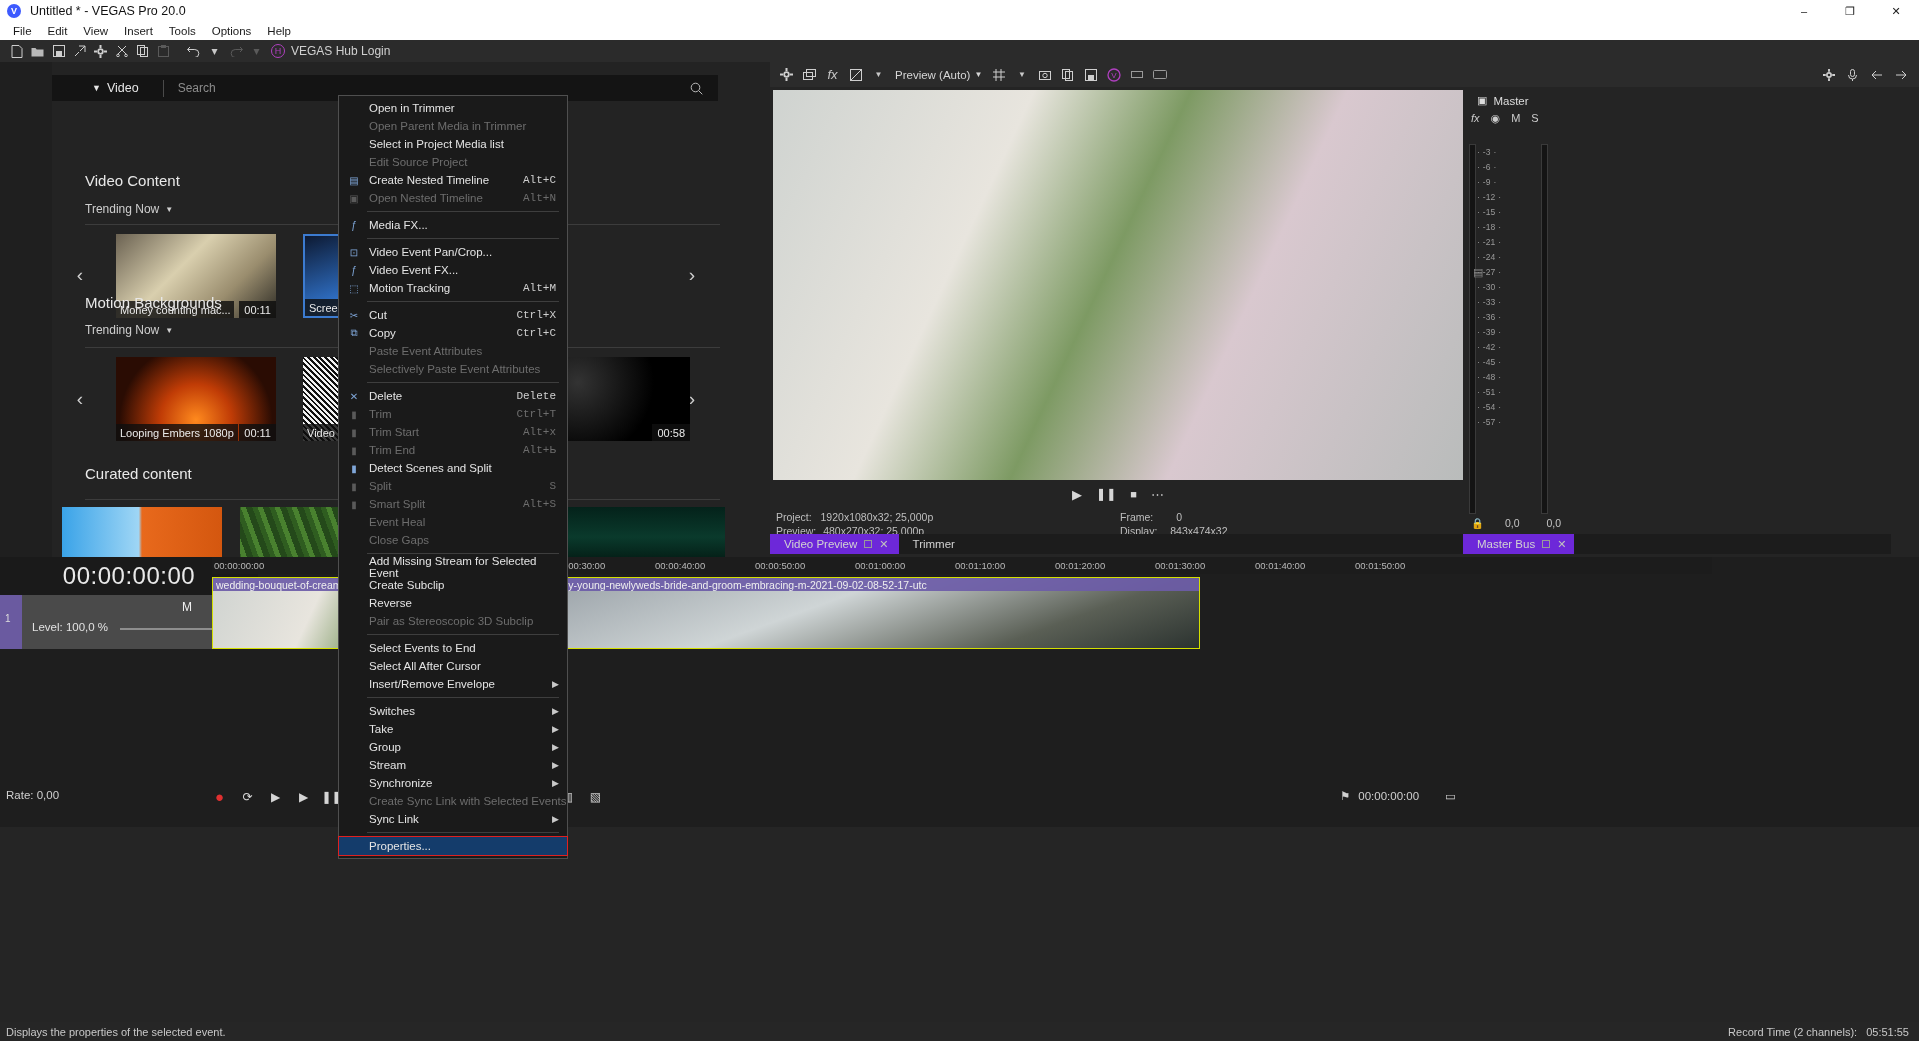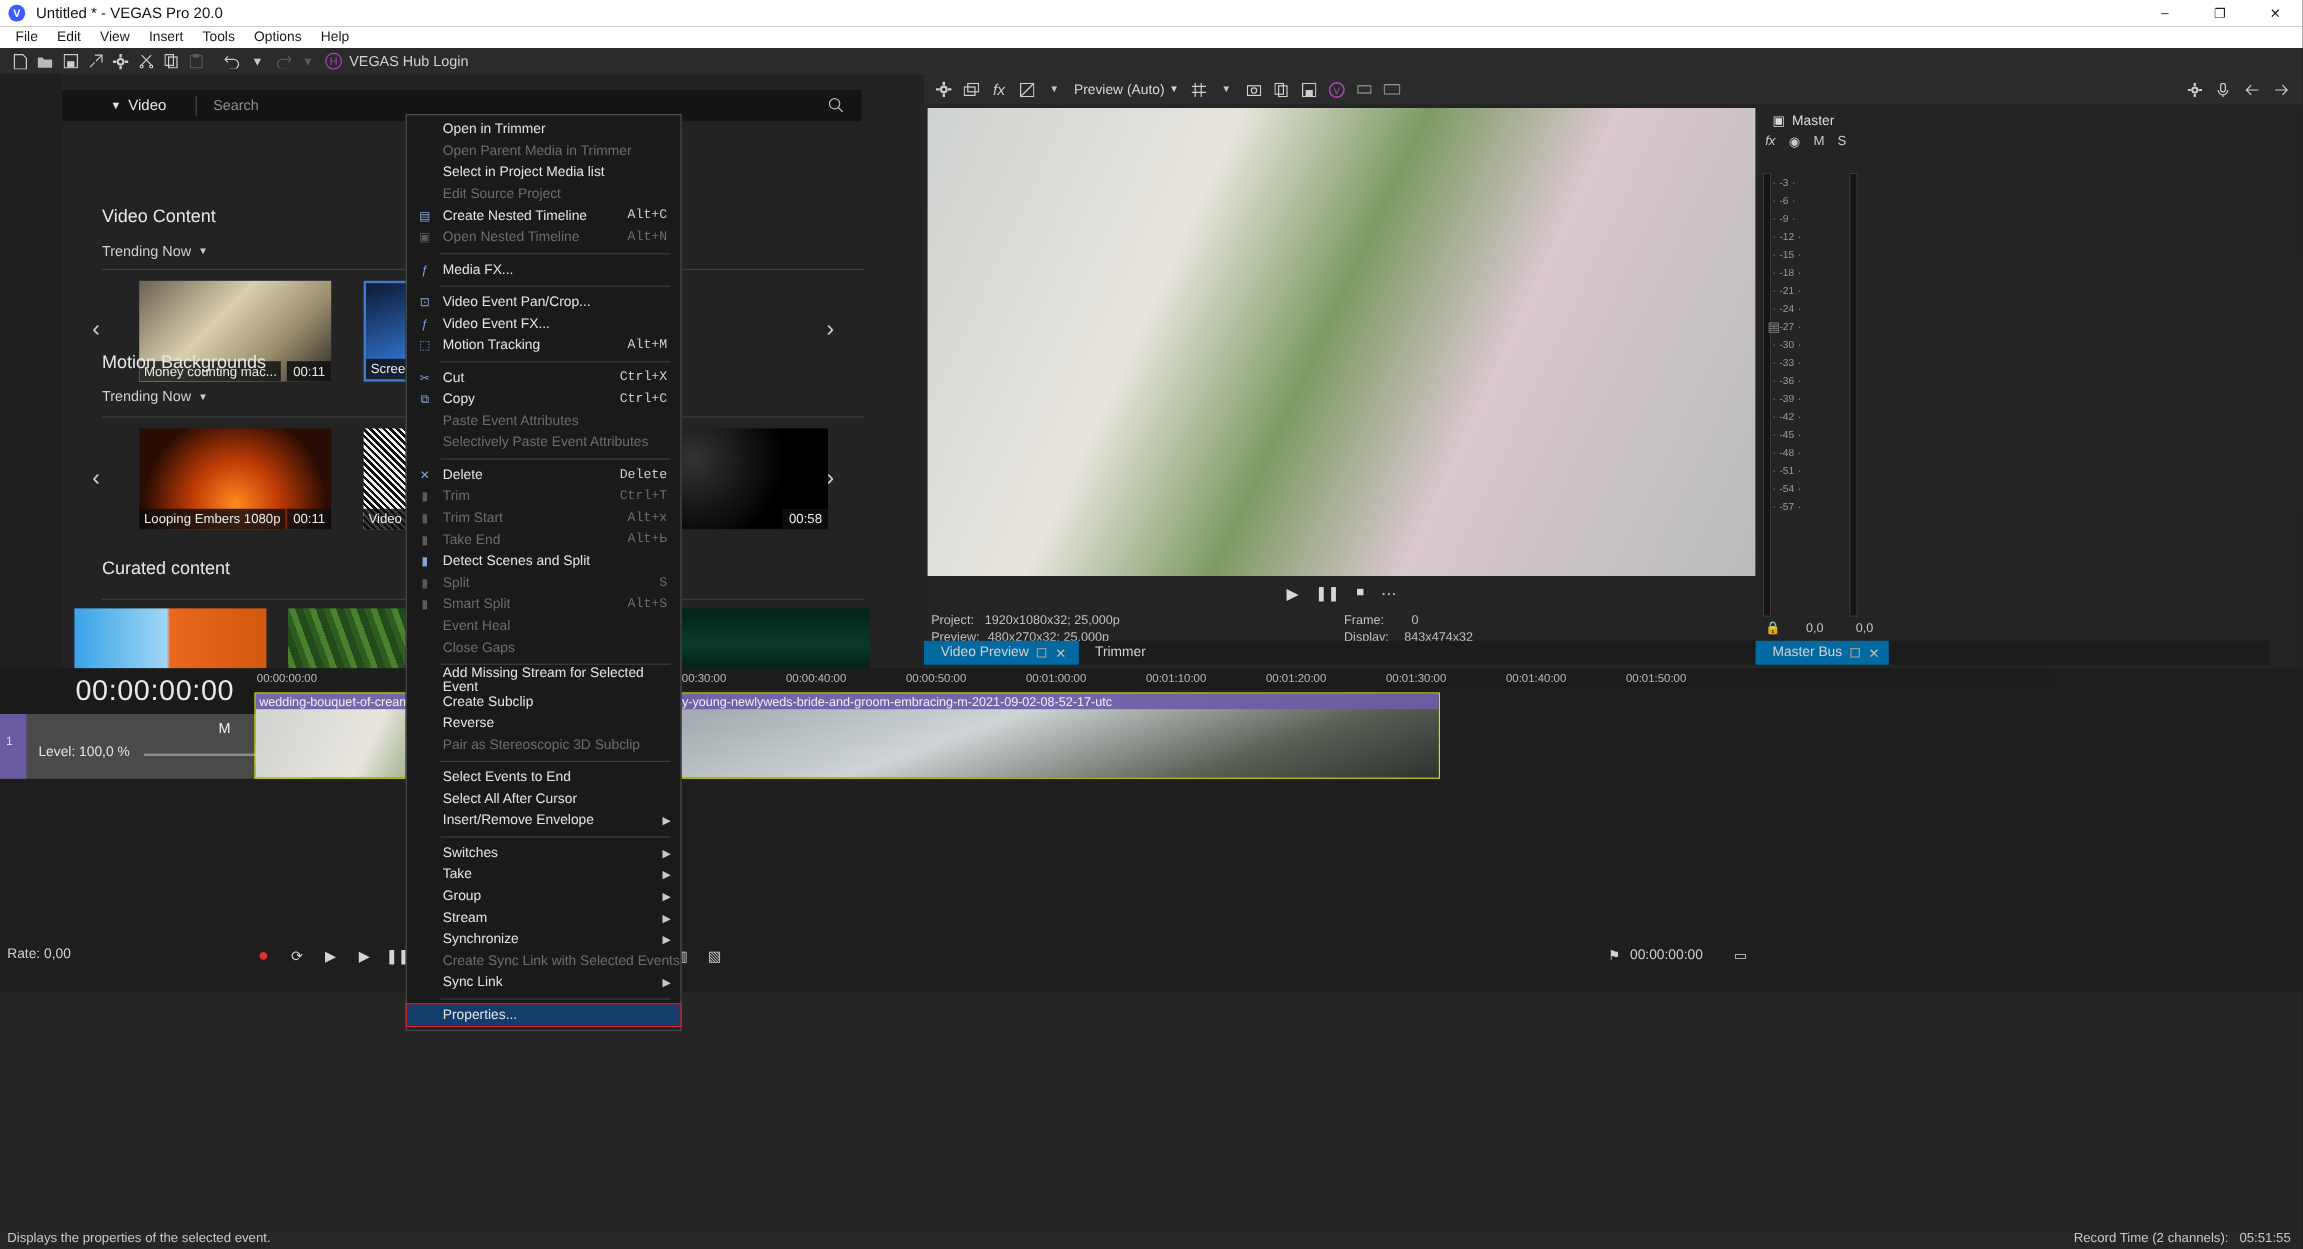--- a/index.html
+++ b/index.html
@@ -69,21 +69,21 @@
                 font-size:11px; color:#eaeaea; display:flex; align-items:center; padding:0 4px;
                 max-width:118px; white-space:nowrap; overflow:hidden; }
   .thumb .dur { position:absolute; right:0; bottom:0; height:17px; background:rgba(15,15,15,.85);
                 font-size:11px; color:#eaeaea; display:flex; align-items:center; padding:0 5px; }
   .arrowL, .arrowR { position:absolute; width:24px;height:30px; color:#cfcfcf; font-size:19px;
                      display:flex;align-items:center;justify-content:center; }
 
   .tabstrip { position:absolute; left:0; top:534px; width:770px; height:20px; background:#1c1c1c;
               display:flex; align-items:center; }
   .tabstrip .tab { font-size:11.5px; color:#d2d2d2; padding:0 14px; height:20px; display:flex; align-items:center; gap:7px;}
-  .tabstrip .tab.active { background:#0369a1; }
+  .tabstrip .tab.active { background:#6d28d9; }
   .tabstrip .tsq { width:8px;height:8px;border:1px solid #9a9a9a; }
   .tabstrip .tx { font-size:11px; color:#c0c0c0; }
 
   
   .preview { position:absolute; left:770px; top:62px; width:1000px; height:492px; background:#242424; }
   .prev-toolbar { position:absolute; left:0; top:0; width:1000px; height:25px; display:flex; align-items:center;
                   padding-left:6px; gap:2px; background:#2b2b2b; }
   .pvi { width:21px;height:20px;display:flex;align-items:center;justify-content:center;color:#c8c8c8;font-size:12px; }
   .pv-label { font-size:11.5px; color:#d6d6d6; display:flex; align-items:center; gap:4px; margin:0 4px; }
   .prev-stage { position:absolute; left:3px; top:28px; width:690px; height:390px; overflow:hidden; background:#000;}
@@ -743,21 +743,21 @@
         <span>Trim</span>
         <span class="sc">Ctrl+T</span>
       </div>
       <div class="ctx-item disabled">
         <span class="ctx-ico" style="color: rgb(90, 90, 90);">▮</span>
         <span>Trim Start</span>
         <span class="sc">Alt+x</span>
       </div>
       <div class="ctx-item disabled">
         <span class="ctx-ico" style="color: rgb(90, 90, 90);">▮</span>
-        <span>Take End</span>
+        <span>Trim End</span>
         <span class="sc">Alt+Ь</span>
       </div>
       <div class="ctx-item">
         <span class="ctx-ico" style="color: rgb(127, 166, 216);">▮</span>
         <span>Detect Scenes and Split</span>
       </div>
       <div class="ctx-item disabled">
         <span class="ctx-ico" style="color: rgb(90, 90, 90);">▮</span>
         <span>Split</span>
         <span class="sc">S</span>

